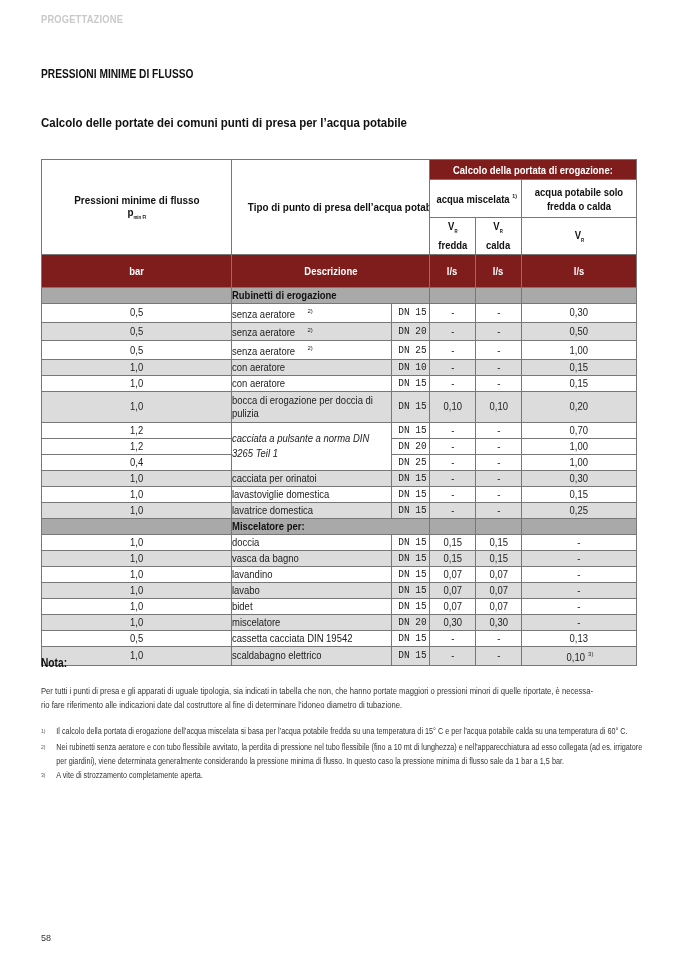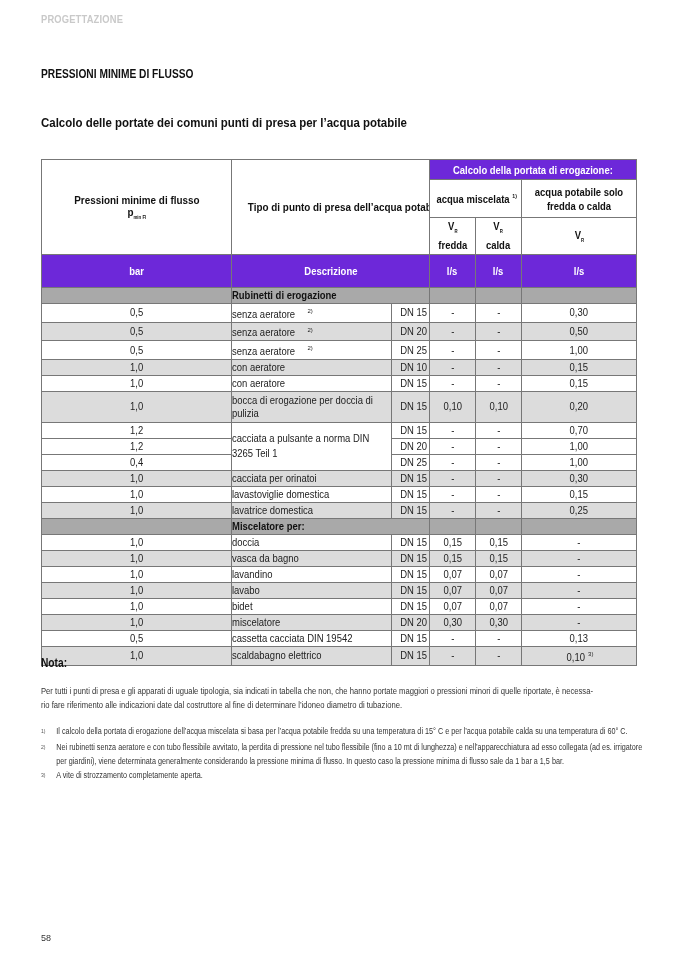--- a/index.html
+++ b/index.html
@@ -12,32 +12,32 @@
   .h2 { position: absolute; left: 41px; top: 115px; font-size: 13.5px; font-weight: bold; color: #111;
         transform: scaleX(0.85); transform-origin: left; white-space: nowrap; }
 
   table.main { position: absolute; left: 41px; top: 159px; width: 595px; border-collapse: collapse;
                font-size: 11px; table-layout: fixed; }
   table.main td, table.main th { border: 1px solid #777; padding: 0; overflow: hidden; }
   .cond { display: inline-block; transform: scaleX(0.86); transform-origin: center; white-space: nowrap; }
   .condl { display: inline-block; transform: scaleX(0.86); transform-origin: left; white-space: nowrap; }
   th { font-weight: bold; color: #111; }
   .hdr-white { background: #fff; text-align: center; }
-  .hdr-black { background: #6d28d9; color: #fff; text-align: center; font-weight: bold; }
+  .hdr-black { background: #7f1d1d; color: #fff; text-align: center; font-weight: bold; }
   .sub { font-size: 5px; vertical-align: sub; }
   .sup { font-size: 6px; vertical-align: super; }
   tr.row td { height: 15px; line-height: 15px; }
   tr.row.tall td { height: 30px; line-height: 13px; }
   tr.white td { background: #fff; }
   tr.gray td { background: #dcdcdc; }
   tr.section td { background: #a9a9a9; height: 15px; line-height: 15px; margin-top: 48px; }
   td.c { text-align: center; }
   td.desc { padding-left: 4px; text-align: left; border-right: none; }
-  td.dn { text-align: right; padding-right: 4px; border-left: none; }
-  td.merged-desc { background: #fff !important; padding-left: 4px; vertical-align: middle; line-height: 13px; border-right: none; }
+  td.dn { text-align: right; padding-right: 4px; border-left: none; font-family: Liberation Mono, monospace; }
+  td.merged-desc { background: #fff !important; padding-left: 4px; vertical-align: middle; line-height: 13px; border-right: none; font-style: italic; }
   td.section-label { font-weight: bold; padding-left: 4px; color: #111; }
 
   .nota-title { position: absolute; left: 41px; top: 656px; font-size: 12px; font-weight: bold; color: #111;
                 transform: scaleX(0.85); transform-origin: left; }
   .nota-text { position: absolute; left: 41px; top: 684px; width: 700px; font-size: 9px; line-height: 14px; color: #333;
                transform: scaleX(0.85); transform-origin: left; }
   .fn { position: absolute; left: 41px; font-size: 8.5px; color: #333; line-height: 14px; width: 720px;
         transform: scaleX(0.85); transform-origin: left; }
   .fn .num { display: inline-block; width: 18px; font-size: 6px; vertical-align: top; color: #555; }
   .fn .txt { display: inline-block; width: 690px; vertical-align: top; }

